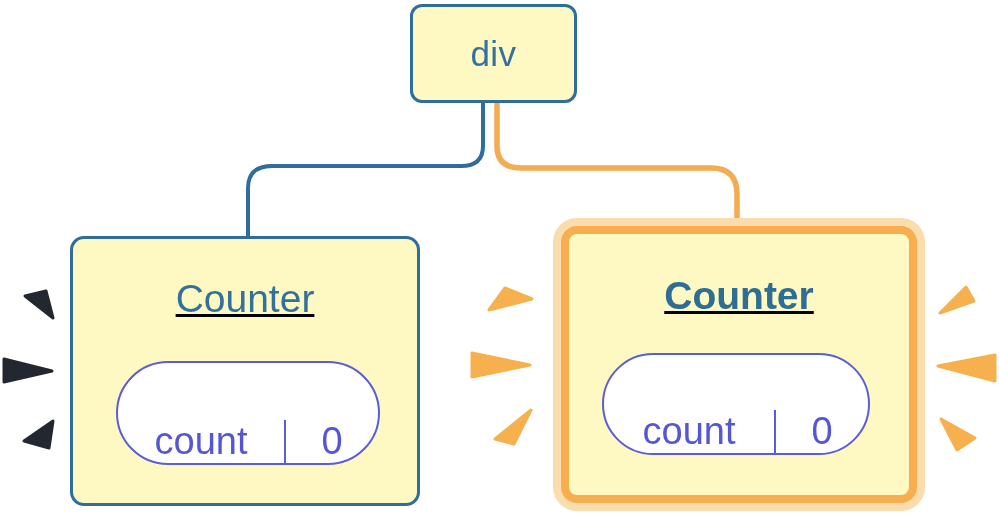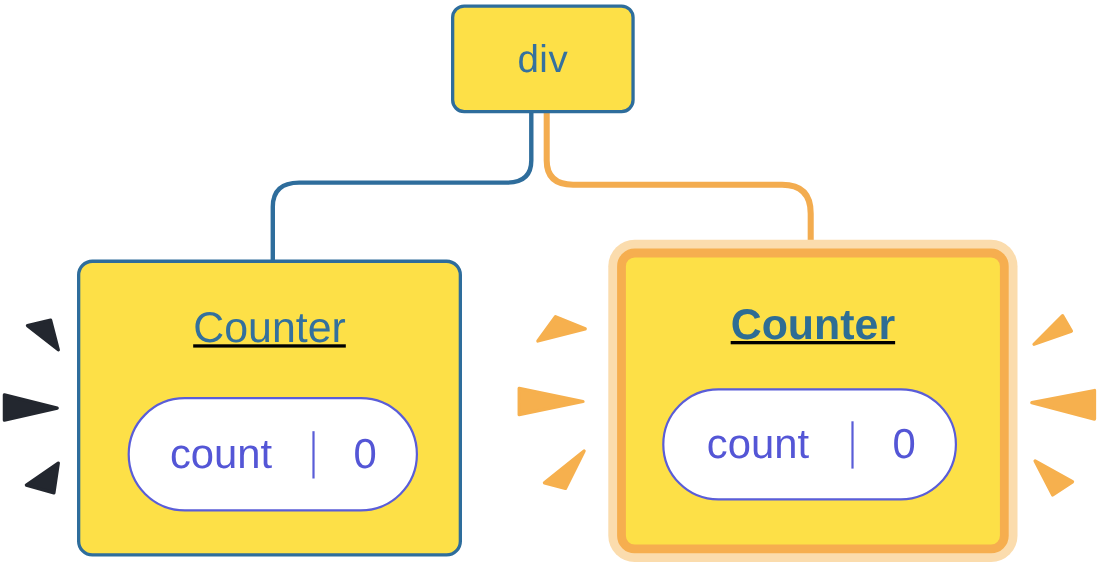--- a/index.html
+++ b/index.html
@@ -4,21 +4,21 @@
 <style>
   html,body{margin:0;padding:0;background:#ffffff;}
   .stage{
     position:relative;width:999px;height:515px;overflow:hidden;background:#ffffff;
     font-family:"Liberation Sans", sans-serif;
   }
   .edges,.sparks{position:absolute;left:0;top:0;width:999px;height:515px;display:block;}
   .edges{z-index:1;}
   .sparks{z-index:3;}
   .node{
-    position:absolute;box-sizing:border-box;background:#fde047;z-index:2;
+    position:absolute;box-sizing:border-box;background:#fef9c3;z-index:2;
   }
   .root-node{
     left:410px;top:4px;width:167px;height:99px;
     border:3.5px solid #2E6D9C;border-radius:12px;
     display:flex;align-items:center;justify-content:center;
     font-size:35px;font-weight:500;color:#35719F;letter-spacing:0.5px;
   }
   .counter-card{border-radius:14px;text-decoration:underline;}
   .card-left{
     left:70px;top:236px;width:350px;height:270px;
@@ -30,21 +30,21 @@
     box-shadow:0 0 0 8px #FBDCAD;
   }
   .card-title{
     display:block;text-align:center;font-size:39px;color:#33709D;
   }
   .card-left .card-title{margin-top:38px;font-weight:500;}
   .card-right .card-title{margin-top:40px;font-weight:700;color:#2E6D94;}
   .state-pill{
     position:absolute;box-sizing:border-box;background:#ffffff;
     border:2px solid #5A5DD8;border-radius:60px;
-    display:flex;align-items:center;overflow:hidden;
+    display:flex;align-items:flex-end;overflow:hidden;
     color:#5456D6;font-size:38px;
   }
   .card-left .state-pill{left:43px;top:122px;width:264px;height:104px;}
   .card-right .state-pill{left:33px;top:119px;width:268px;height:102px;}
   .pill-key{
     flex:1;display:flex;align-items:center;justify-content:center;
   }
   .pill-value{
     width:92px;display:flex;align-items:center;justify-content:center;
     border-left:2px solid #5A5DD8;

